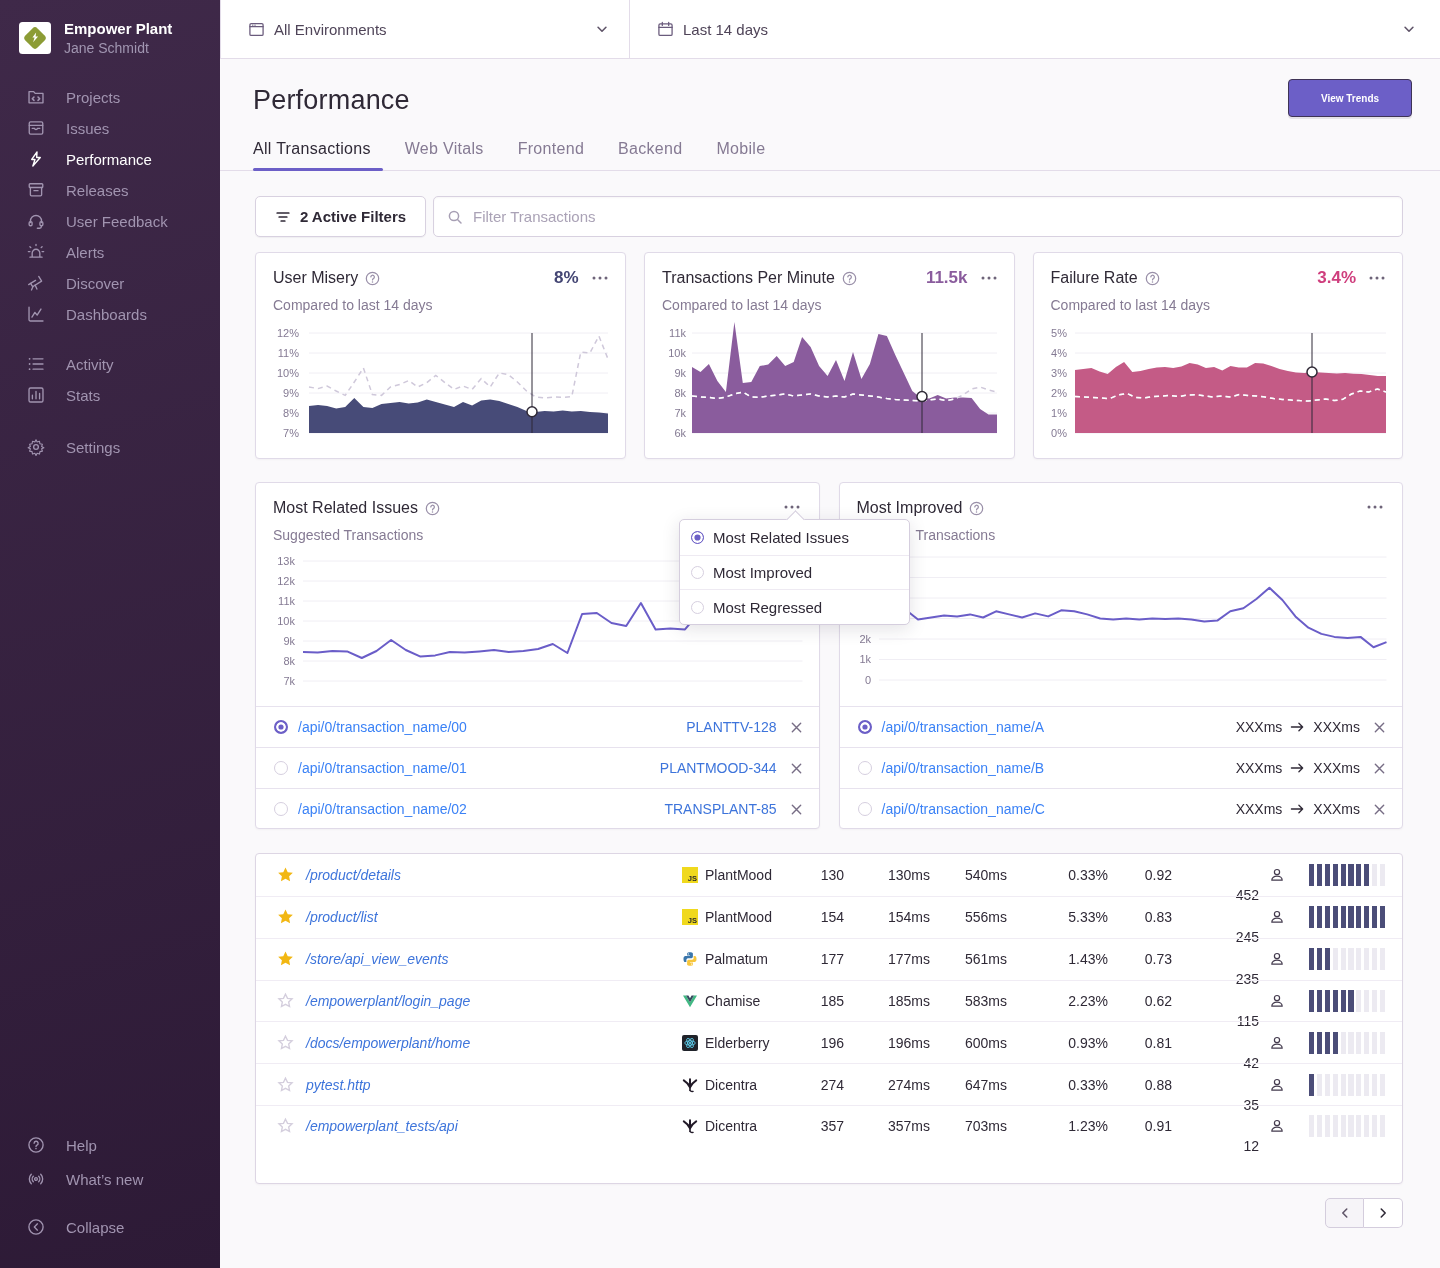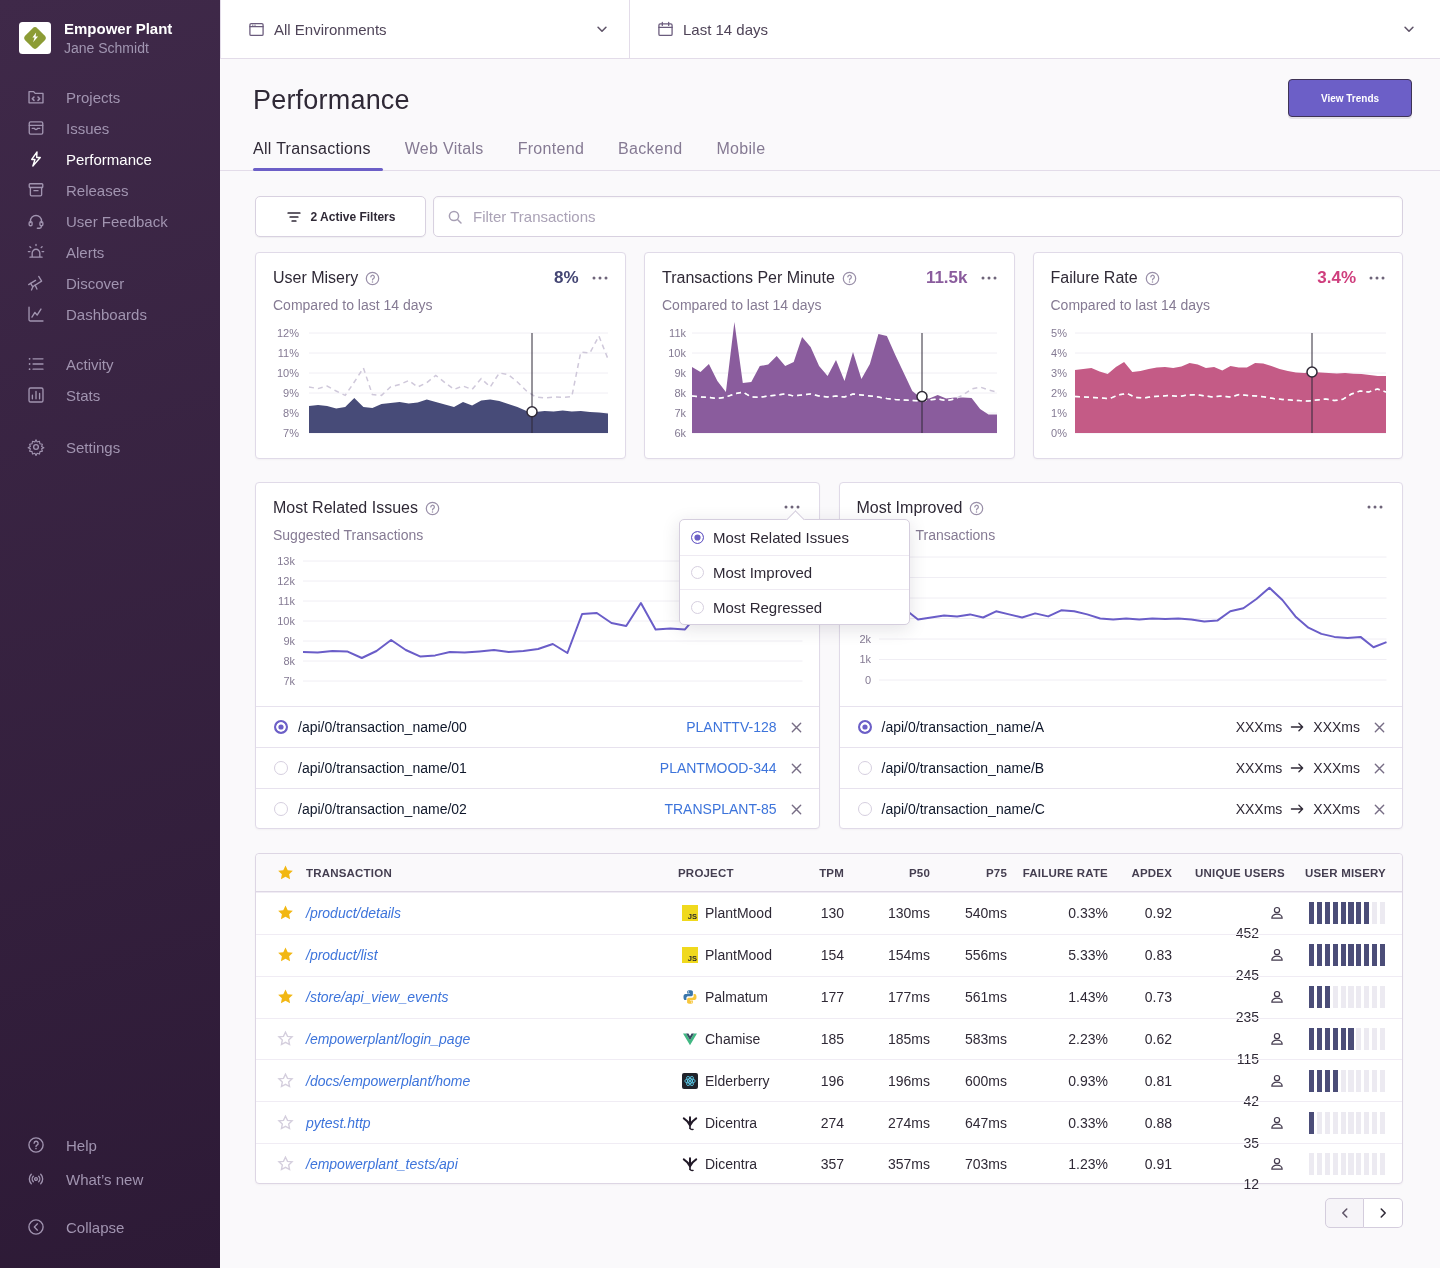--- a/index.html
+++ b/index.html
@@ -30,34 +30,34 @@
 
 
 .h1 { position:absolute; left:253px; top:85px; font-size:27px; color:#2f2936; font-weight:normal; letter-spacing:0.2px; }
 .btn-trends { position:absolute; left:1288px; top:79px; width:124px; height:38px; background:#6c5fc7; border:1px solid #3e3355; border-radius:4px; color:#fff; font-weight:bold; font-size:10px; display:flex; align-items:center; justify-content:center; box-shadow:0 2px 0 rgba(45,30,60,0.10); }
 .tabs { position:absolute; left:253px; top:140px; display:flex; gap:34px; font-size:16px; letter-spacing:0.3px; color:#857a93; }
 .tab-active { color:#2f2936; }
 .tabline { position:absolute; left:220px; top:170px; width:1220px; height:1px; background:#e3dce9; }
 .tabunder { position:absolute; left:253px; top:168px; width:130px; height:3px; background:#6c5fc7; border-radius:2px; }
 
 
-.btn-filter { position:absolute; left:255px; top:196px; width:171px; height:41px; background:#fff; border:1px solid #d8d1e0; border-radius:5px; display:flex; align-items:center; justify-content:center; gap:9px; font-size:12px; font-weight:bold; color:#2f2936; box-shadow:0 1px 1px rgba(45,30,60,0.05);}
+.btn-filter { position:absolute; left:255px; top:196px; width:171px; height:41px; background:#fff; border:1px solid #d8d1e0; border-radius:5px; display:flex; align-items:center; justify-content:center; gap:9px; font-size:15px; font-weight:bold; color:#2f2936; box-shadow:0 1px 1px rgba(45,30,60,0.05);}
 .searchbox { position:absolute; left:433px; top:196px; width:970px; height:41px; background:#fff; border:1px solid #d8d1e0; border-radius:5px; display:flex; align-items:center; padding-left:13px; gap:10px; font-size:15px; color:#aaa2b6; box-shadow:inset 0 1px 2px rgba(45,30,60,0.04);}
 
 
 .card { position:absolute; background:#fff; border:1px solid #e0dae8; border-radius:4px; box-shadow:0 1px 2px rgba(45,30,60,0.04); }
 .card-head { position:absolute; left:17px; top:16px; display:flex; align-items:center; gap:7px; font-size:16px; color:#2f2936; }
 .card-sub { position:absolute; left:17px; top:44px; font-size:14px; color:#857a93; }
 .card-val { position:absolute; top:15px; font-size:17px; font-weight:bold; }
 .card-dots { position:absolute; top:16px; display:flex; }
 
 
 .rrow { width:100%; height:41.2px; border-top:1px solid #e7e2ee; display:flex; align-items:center; padding:0 16px 0 18px; font-size:14px; }
 .rradio { display:flex; margin-right:10px; }
-.rlink { color:#0f172a; }
+.rlink { color:#3b82f6; }
 .rlink2 { color:#3d74db; }
 .rright { margin-left:auto; display:flex; align-items:center; gap:8px; }
 .rx { display:flex; margin-left:5px; }
 .ms { color:#2f2936; }
 .arr { display:flex; }
 
 
 .menu { position:absolute; left:679px; top:519px; width:231px; background:#fff; border:1px solid #d5cede; border-radius:5px; box-shadow:0 4px 18px rgba(40,30,55,0.13); z-index:10; }
 .menu:before { content:""; position:absolute; top:-7px; left:109px; width:12px; height:12px; background:#fff; border-left:1px solid #d5cede; border-top:1px solid #d5cede; transform:rotate(45deg); }
 .mitem { height:34.7px; display:flex; align-items:center; gap:9px; padding:0 16px 0 11px; font-size:15px; color:#2f2936; border-top:1px solid #eeeaf2; }
@@ -603,36 +603,20 @@
         <span style="width:13px;height:13px;border-radius:50%;background:#fff;border:1.5px solid #d6cfdf;display:inline-block;flex:none"></span>
         <span>Most Improved</span>
       </div>
   <div class="mitem">
         <span style="width:13px;height:13px;border-radius:50%;background:#fff;border:1.5px solid #d6cfdf;display:inline-block;flex:none"></span>
         <span>Most Regressed</span>
       </div>
 </div>
 
 <div class="table">
-  <div class="thead">
-    <span style="left:21px;display:flex;">
-          <svg width="17" height="17" viewBox="0 0 16 16" fill="#f2b712">
-            <path d="M8 .9l2.1 4.4 4.8.6-3.5 3.3.9 4.7L8 11.6l-4.3 2.3.9-4.7L1.1 5.9l4.8-.6z"></path>
-          </svg>
-        </span>
-    <span style="left:50px;">TRANSACTION</span>
-    <span style="left:422px;">PROJECT</span>
-    <span class="num" style="right:558px;">TPM</span>
-    <span class="num" style="right:472px;">P50</span>
-    <span class="num" style="right:395px;">P75</span>
-    <span class="num" style="right:294px;">FAILURE RATE</span>
-    <span class="num" style="right:230px;">APDEX</span>
-    <span class="num" style="right:117px;">UNIQUE USERS</span>
-    <span class="num" style="right:16px;">USER MISERY</span>
-  </div>
   <div class="trow">
 <span class="c-star">
           <svg width="17" height="17" viewBox="0 0 16 16" fill="#f2b712">
             <path d="M8 .9l2.1 4.4 4.8.6-3.5 3.3.9 4.7L8 11.6l-4.3 2.3.9-4.7L1.1 5.9l4.8-.6z"></path>
           </svg>
         </span>
 <a class="c-tx">/product/details</a>
 <span class="c-proj">
           <span class="pic">
             <svg width="16" height="16" viewBox="0 0 16 16">

